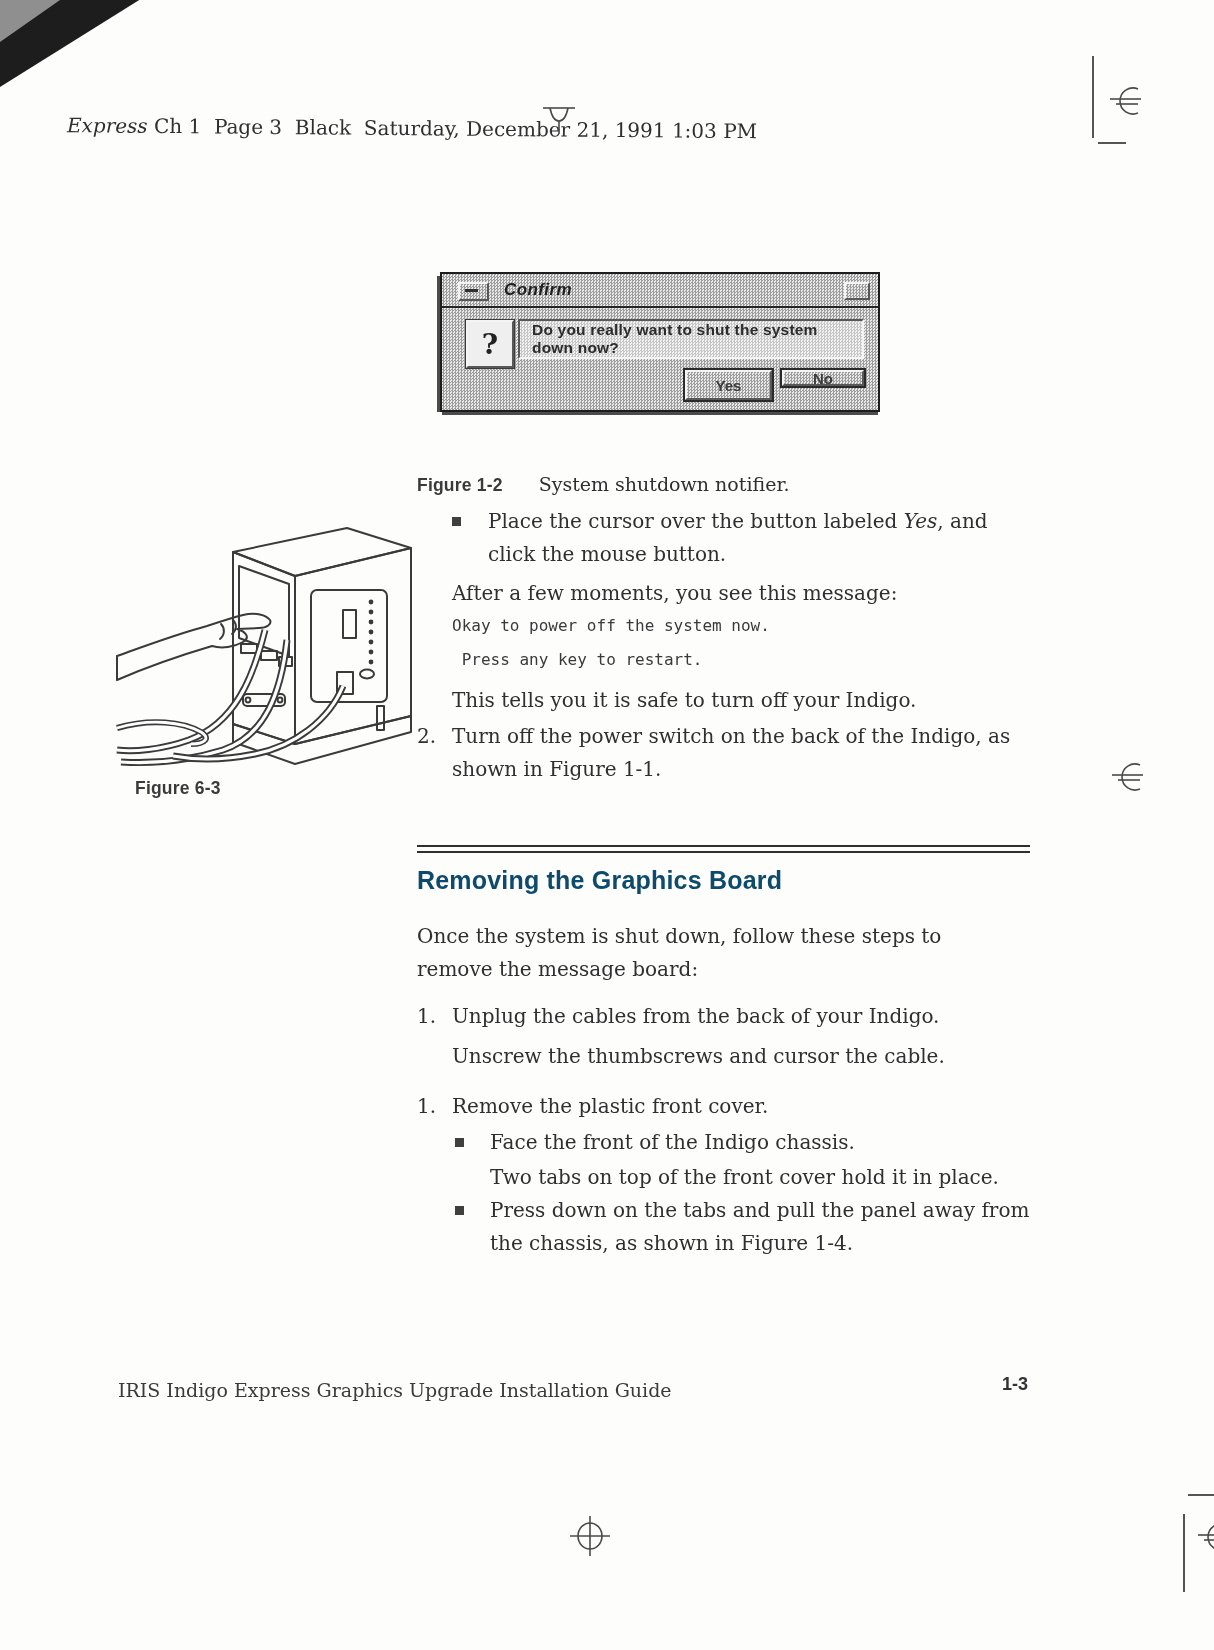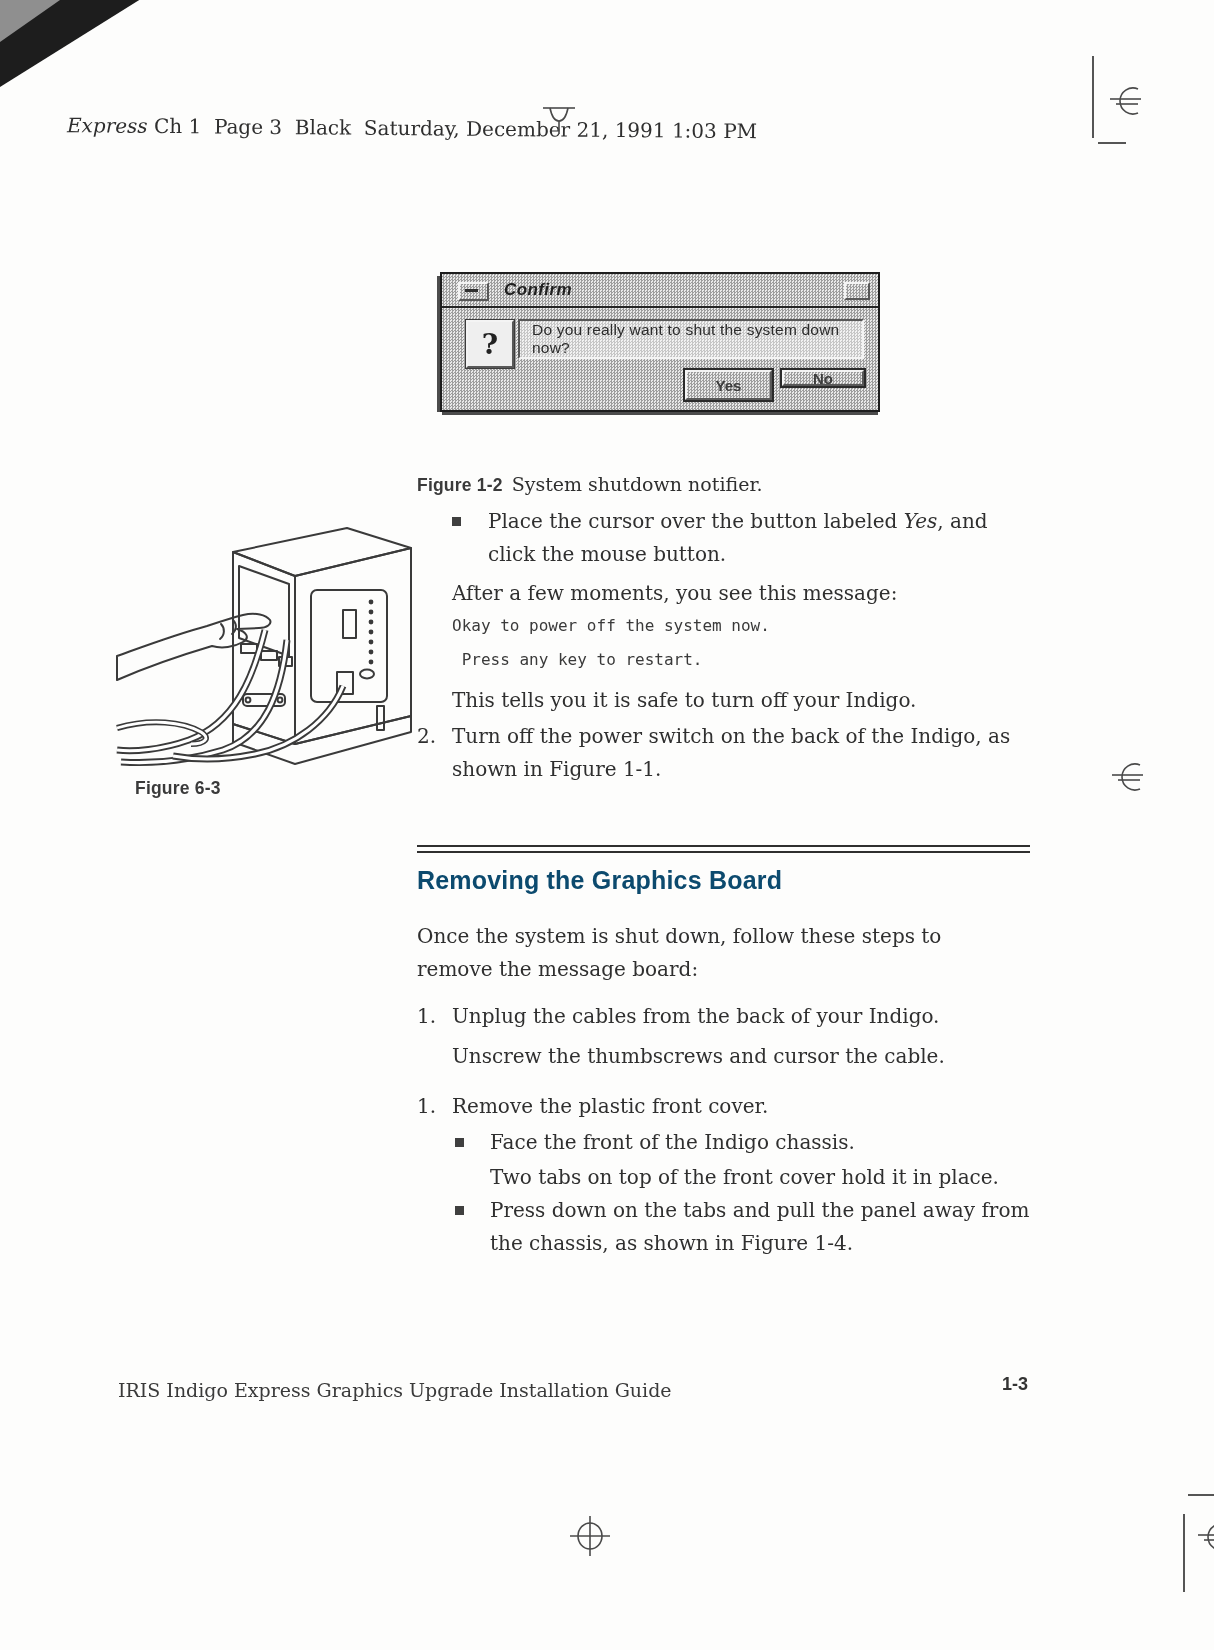--- a/index.html
+++ b/index.html
@@ -24,21 +24,21 @@
   .dither{background:repeating-conic-gradient(#9d9d9d 0% 25%,#e9e9e9 0% 50%);background-size:3px 3px;}
   .dither-lite{background:repeating-conic-gradient(#c6c6c6 0% 25%,#f2f2f2 0% 50%);background-size:3px 3px;}
   .dlg{
     border:2px solid #1d1d1d;
     box-shadow:-5px 2px 0 -2px #4c4c4c, 0 5px 0 -2px #4c4c4c;
   }
   .dlg-titlebar{position:absolute;left:0;top:0;right:0;height:32px;border-bottom:2px solid #242424;}
   .raised{border-top:2px solid #f4f4f4;border-left:2px solid #f4f4f4;border-bottom:2px solid #585858;border-right:2px solid #585858;}
   .sunken{border-top:2px solid #585858;border-left:2px solid #585858;border-bottom:2px solid #f4f4f4;border-right:2px solid #f4f4f4;}
   .dlg-title{font-family:"Liberation Sans",sans-serif;font-weight:bold;font-style:italic;font-size:17px;color:#1f1f1f;letter-spacing:.4px;}
-  .dlg-msg{font-family:"Liberation Sans",sans-serif;font-weight:normal;font-size:15.5px;color:#2c2c2c;letter-spacing:.2px;}
+  .dlg-msg{font-family:"Liberation Sans",sans-serif;font-weight:bold;font-size:15.5px;color:#2c2c2c;letter-spacing:.2px;}
   .dlg-btn{outline:2px solid #2a2a2a;display:flex;align-items:center;justify-content:center;
     font-family:"Liberation Sans",sans-serif;font-weight:bold;font-size:15px;color:#3d3d3d;}
   .qmark{font-family:"DejaVu Serif",serif;font-weight:bold;font-size:28px;color:#222;}
 
   
   .corner-black{width:160px;height:100px;background:#1d1d1d;clip-path:polygon(0 0,160px 0,0 100px);}
   .corner-streak{width:210px;height:14px;background:#fdfdfc;transform:rotate(-32deg);transform-origin:left top;}
   .corner-tip{width:60px;height:42px;background:#8f8f8f;clip-path:polygon(0 0,60px 0,0 42px);}
   .vmark{background:#555;}
   svg .ln{stroke:#4a4a4a;stroke-width:1.6;fill:none;}
@@ -87,21 +87,21 @@
     </div>
 
     <div class="abs sunken dither-lite dlg-msg" style="left:76px;top:45px;width:346px;height:40px;display:flex;align-items:center;padding-left:12px;box-sizing:border-box">Do you really want to shut the system down now?</div>
 
     <div class="abs raised dither dlg-btn" style="left:243px;top:96px;width:87px;height:30px;box-sizing:border-box">Yes</div>
     <div class="abs raised dither dlg-btn" style="left:340px;top:96px;width:82px;height:16px;box-sizing:border-box">No</div>
   </div>
 
   <div class="abs" style="left:417px;top:468px;display:flex;align-items:baseline">
     <span class="sansb fig-label">Figure 1-2</span>
-    <span class="serif" style="margin-left:9px;font-size:19px">System shutdown notifier.</span>
+    <span class="serif" style="margin-left:36px;font-size:19px">System shutdown notifier.</span>
   </div>
 
   <div class="abs bullet-sq" style="left:452px;top:517px"></div>
   <div class="abs serif" style="left:488px;top:505px;width:545px">
     <span>Place the cursor over the button labeled </span><span style="font-style:italic">Yes</span><span>, and click the mouse button.</span>
   </div>
 
   <div class="abs serif" style="left:452px;top:577px">After a few moments, you see this message:</div>
 
   <div class="abs mono" style="left:452px;top:616px">Okay to power off the system now.</div>

